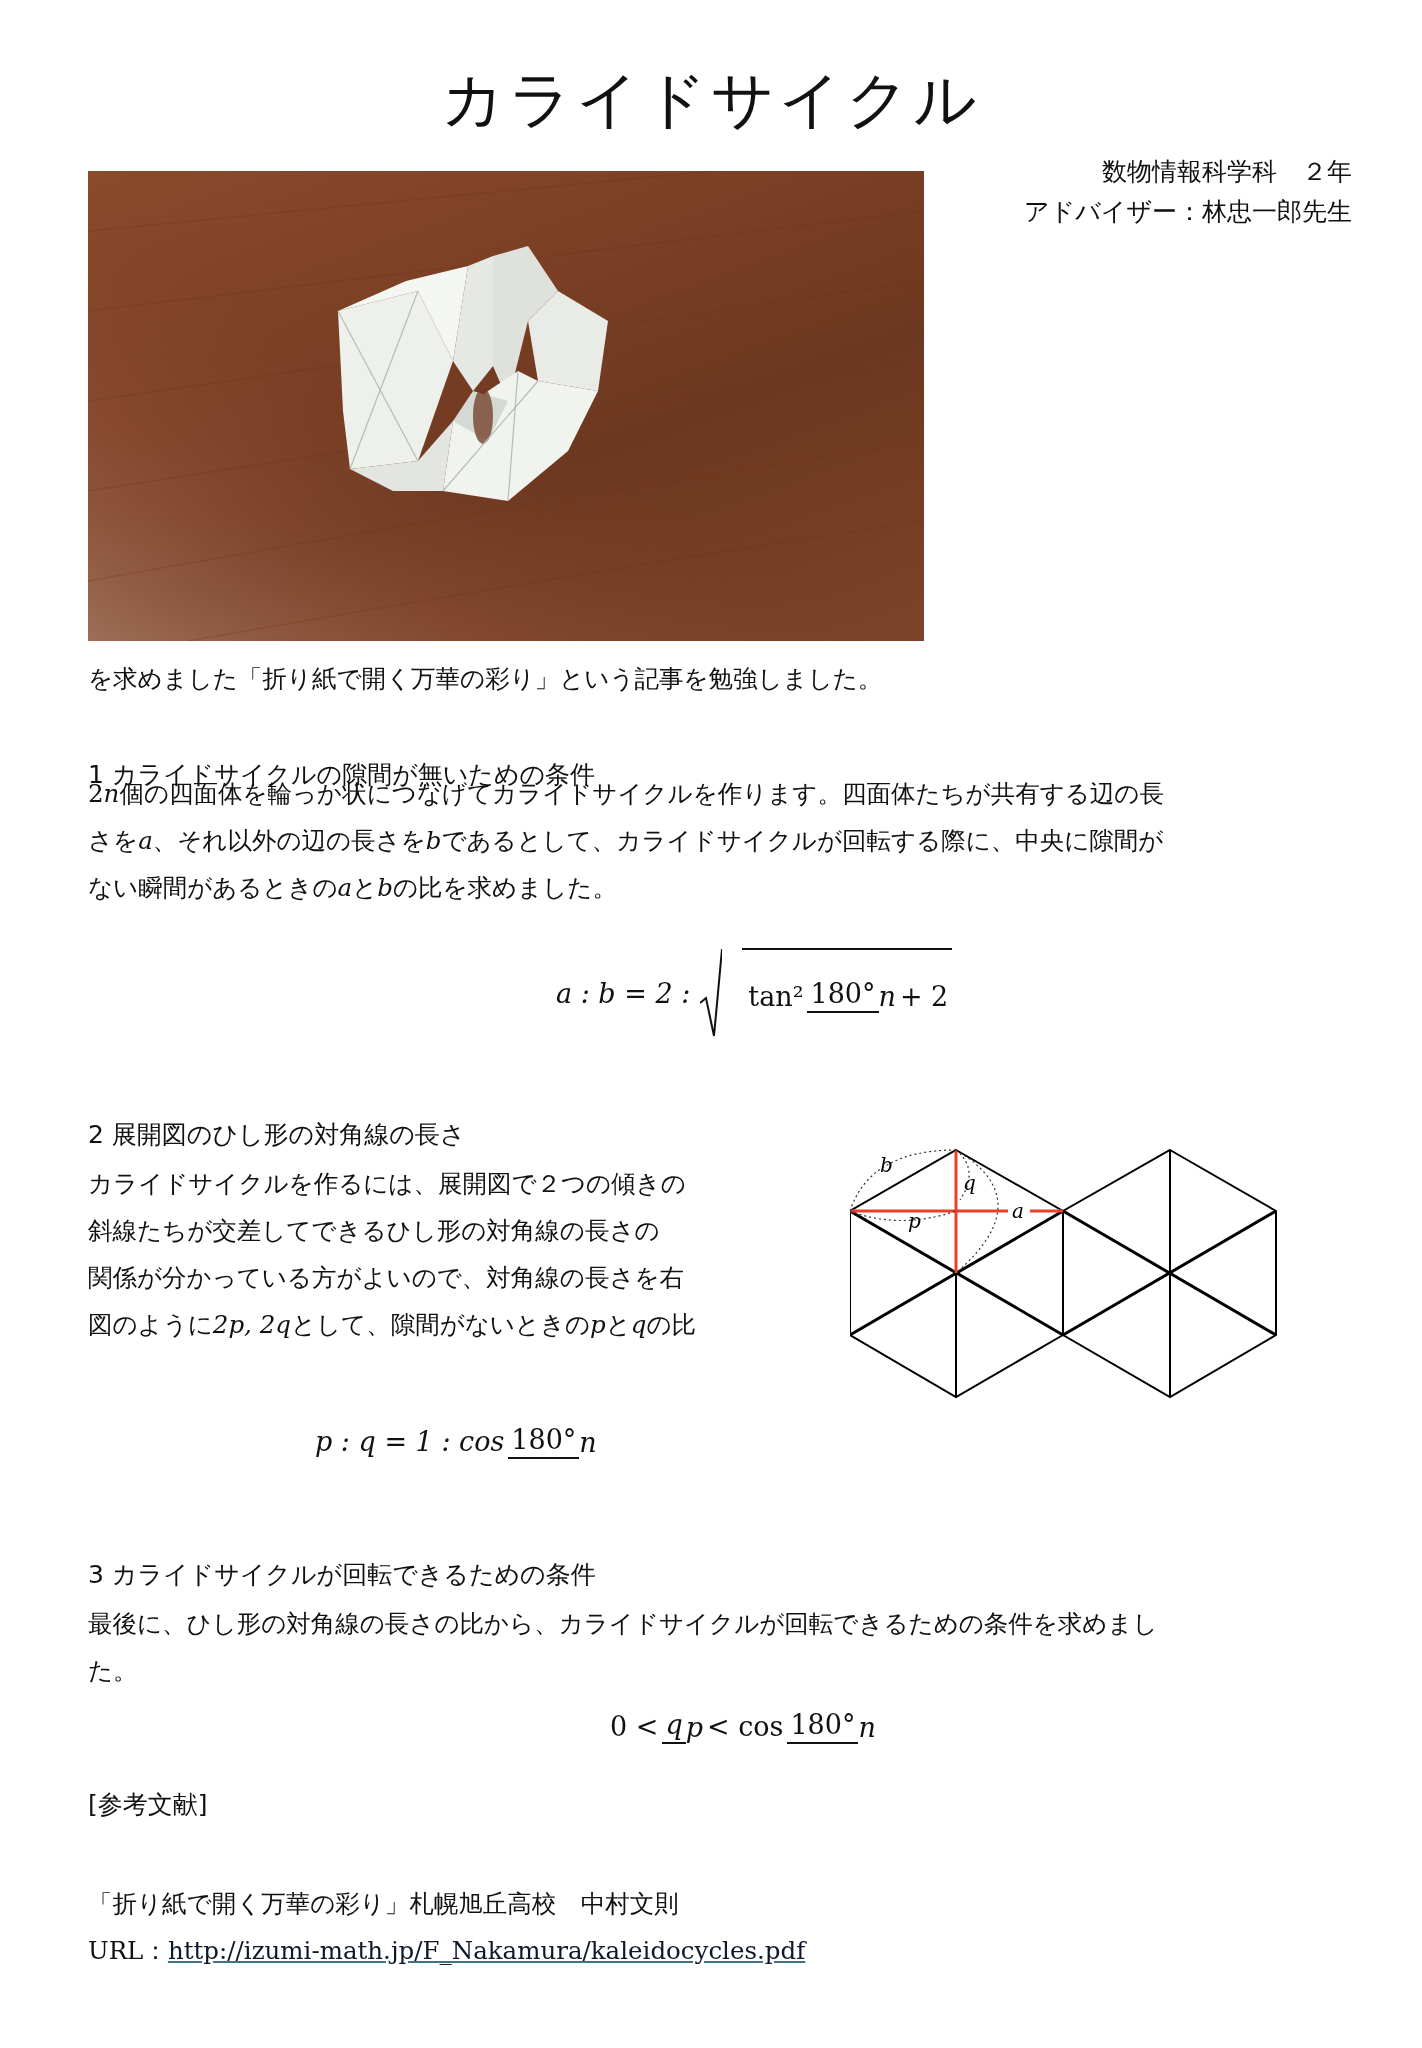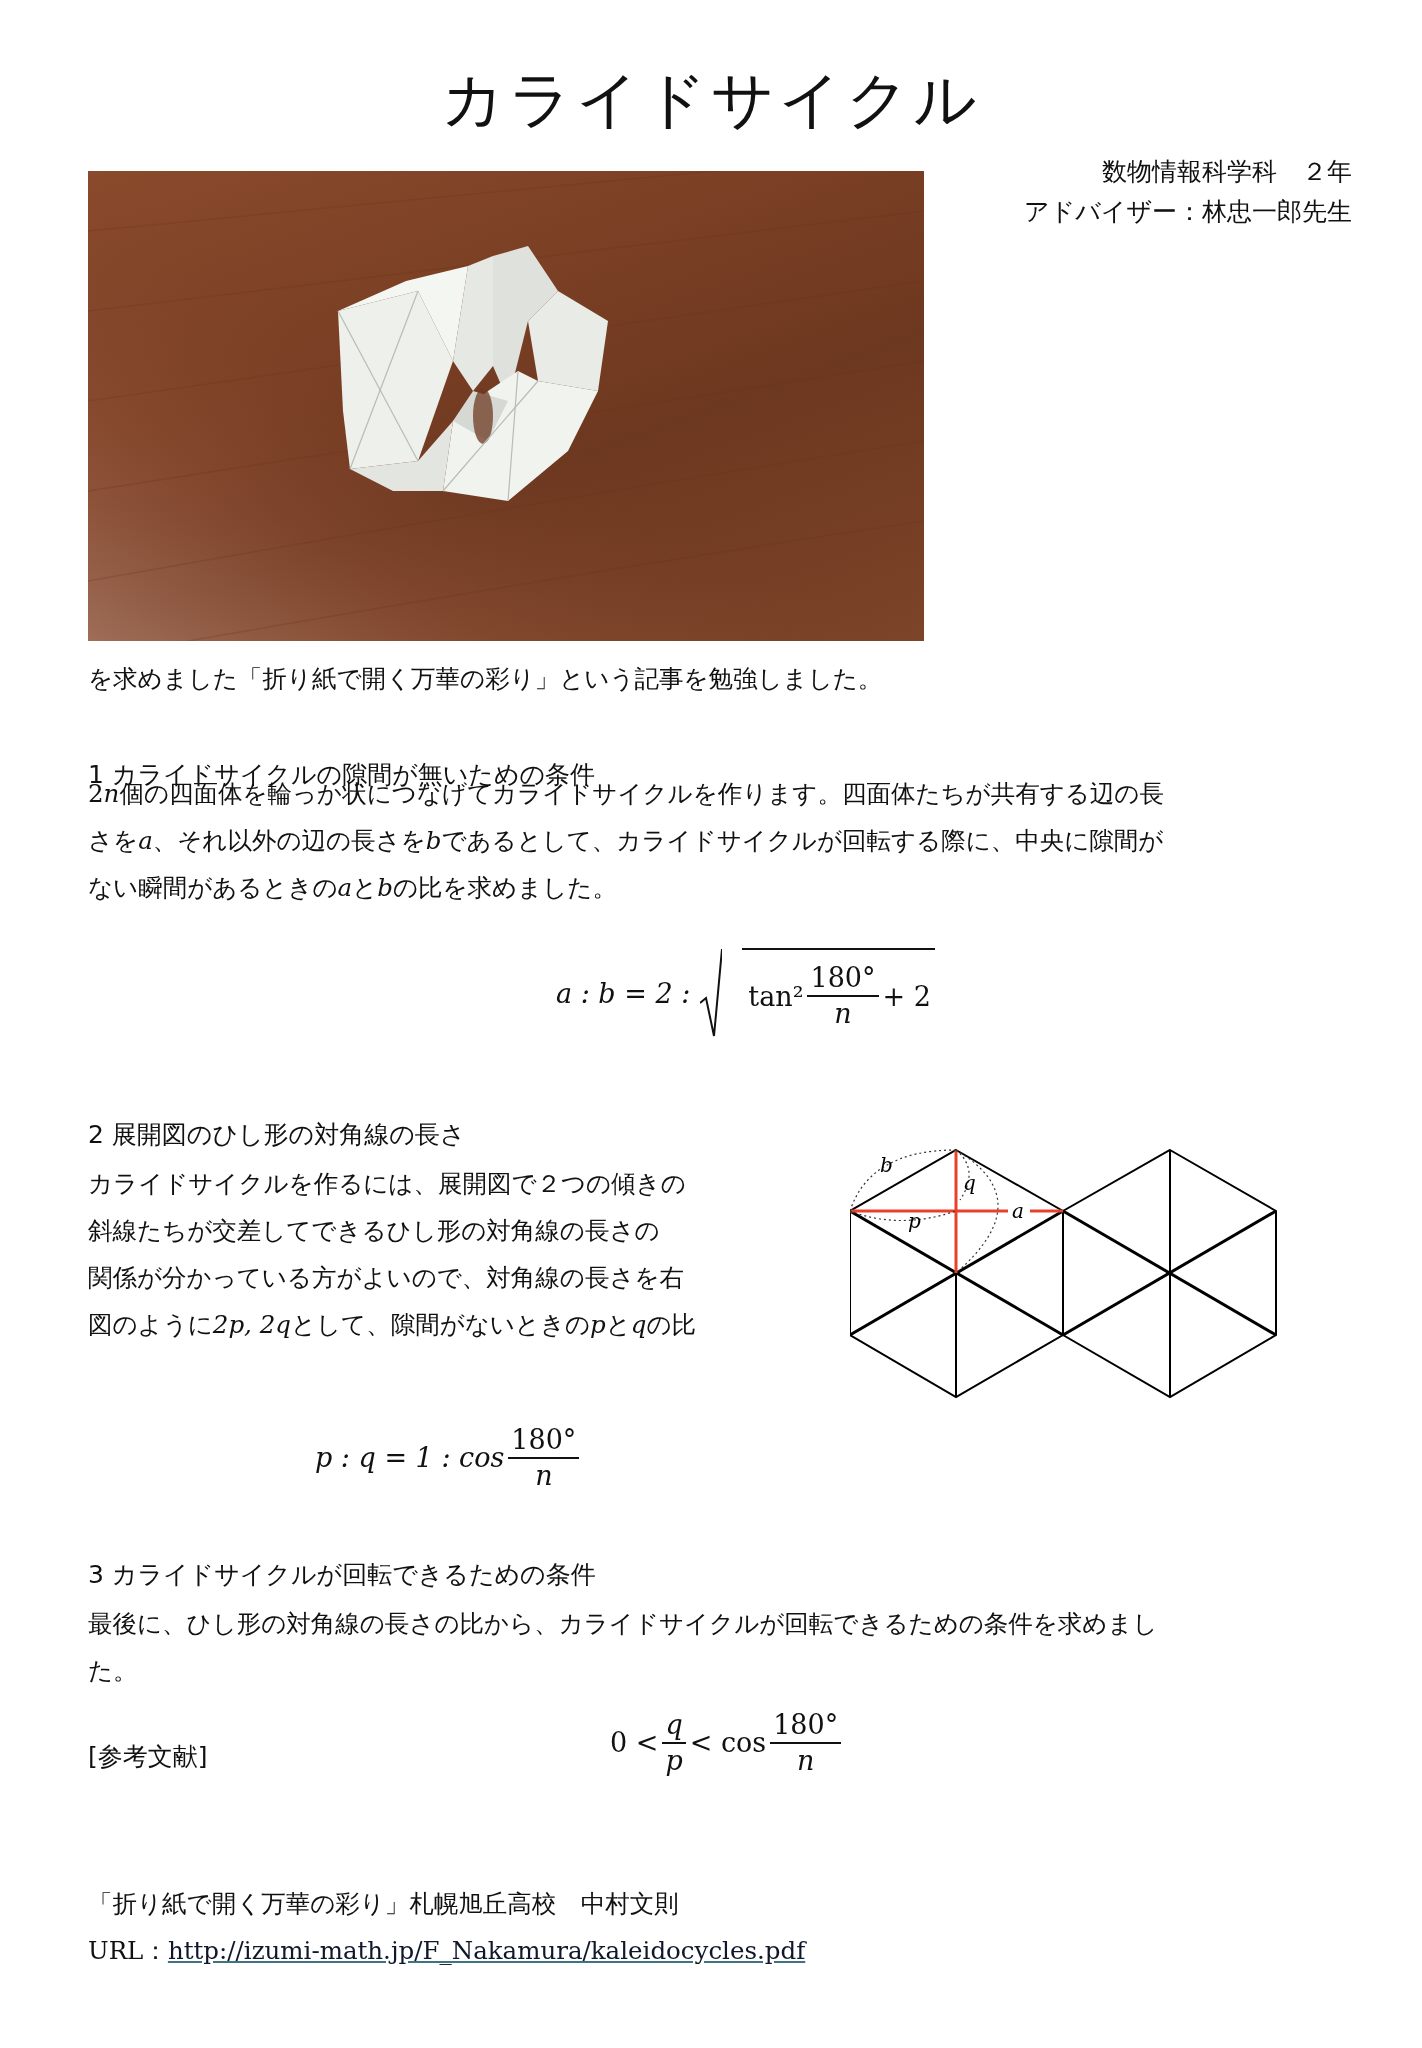--- a/index.html
+++ b/index.html
@@ -16,21 +16,21 @@
   .meta { right: 70px; text-align: right; font-size: 25px; line-height: 40px; top: 152px; }
   .photo {
     left: 88px; top: 171px; width: 836px; height: 470px; overflow: hidden;
     background: linear-gradient(160deg, #8a4a2c 0%, #7a3f24 35%, #6d3820 60%, #7c4428 100%);
   }
   .photo svg { display: block; }
   .para { left: 88px; font-size: 24.5px; line-height: 47px; width: 1262px; }
   .heading { left: 88px; font-size: 25px; font-family: "DejaVu Sans", "Liberation Sans", sans-serif; }
   .m { font-family: "DejaVu Serif", "Liberation Serif", serif; font-style: italic; }
   .formula { font-family: "DejaVu Serif", "Liberation Serif", serif; font-size: 27px; display: flex; align-items: center; }
-  .frac { display: inline-flex; flex-direction: column; align-items: center; margin: 0 4px; }
+  .frac { display: inline-flex; align-items: center; margin: 0 4px; }
   .frac .num { border-bottom: 2px solid #111; padding: 0 3px 2px; line-height: 1.1; }
   .frac .den { padding-top: 2px; line-height: 1.1; font-style: italic; }
   .sqrt { display: inline-flex; align-items: stretch; }
   .sqrt .rad { border-top: 2px solid #111; padding: 4px 4px 0 6px; display: inline-flex; align-items: center; }
   .link { color: #0f172a; text-decoration: underline; text-decoration-color: #3f7383; }
   .diagram { left: 850px; top: 1140px; }
 </style>
 </head>
 <body>
 
@@ -166,19 +166,19 @@
     <span class="num m">q</span>
     <span class="den">p</span>
   </span>
   <span>&lt; cos</span>
   <span class="frac">
     <span class="num">180°</span>
     <span class="den">n</span>
   </span>
 </div>
 
-<div class="abs heading" style="top:1740px;">[参考文献]</div>
+<div class="abs heading" style="top:1788px;">[参考文献]</div>
 <div class="abs para" style="top:1880px;">
   <div>「折り紙で開く万華の彩り」札幌旭丘高校　中村文則</div>
   <div>
     <span>URL：</span><a class="link" title="http://izumi-math.jp/F_Nakamura/kaleidocycles.pdf">http://izumi-math.jp/F_Nakamura/kaleidocycles.pdf</a>
   </div>
 </div>
 
 </body></html>

